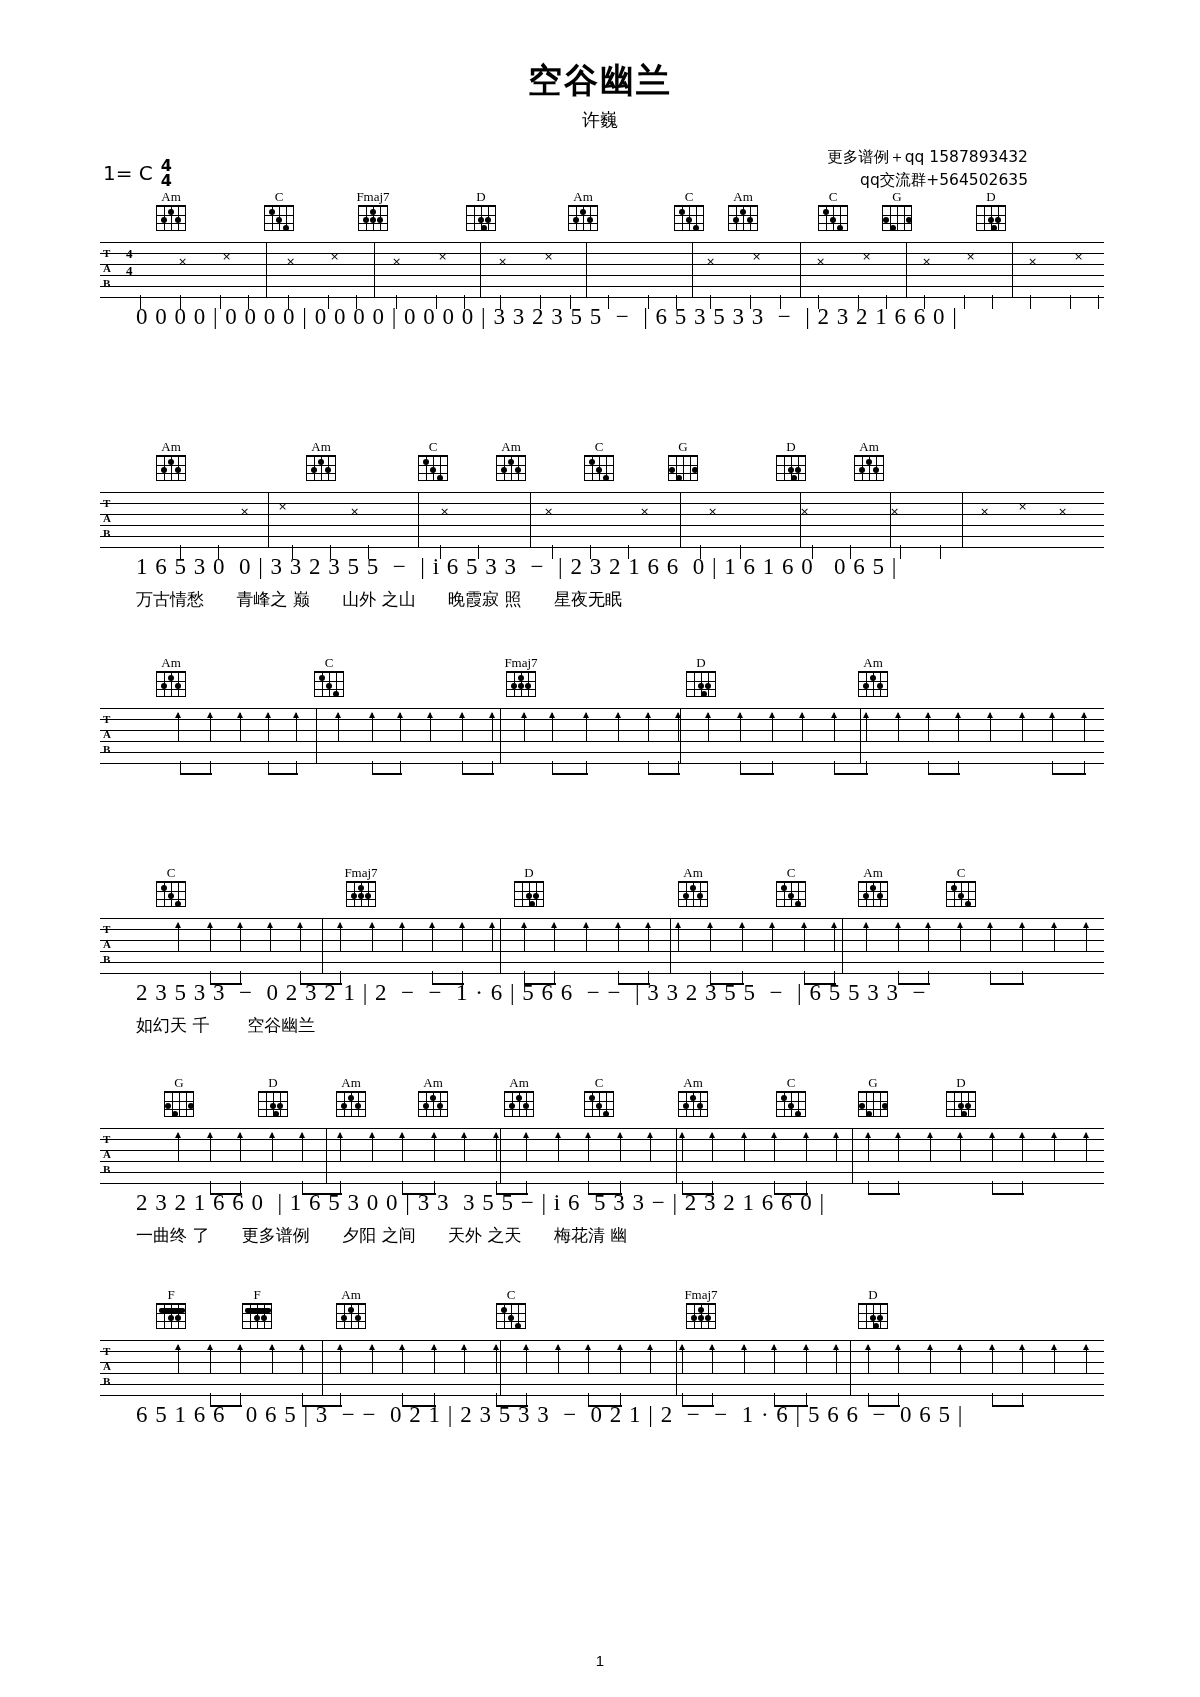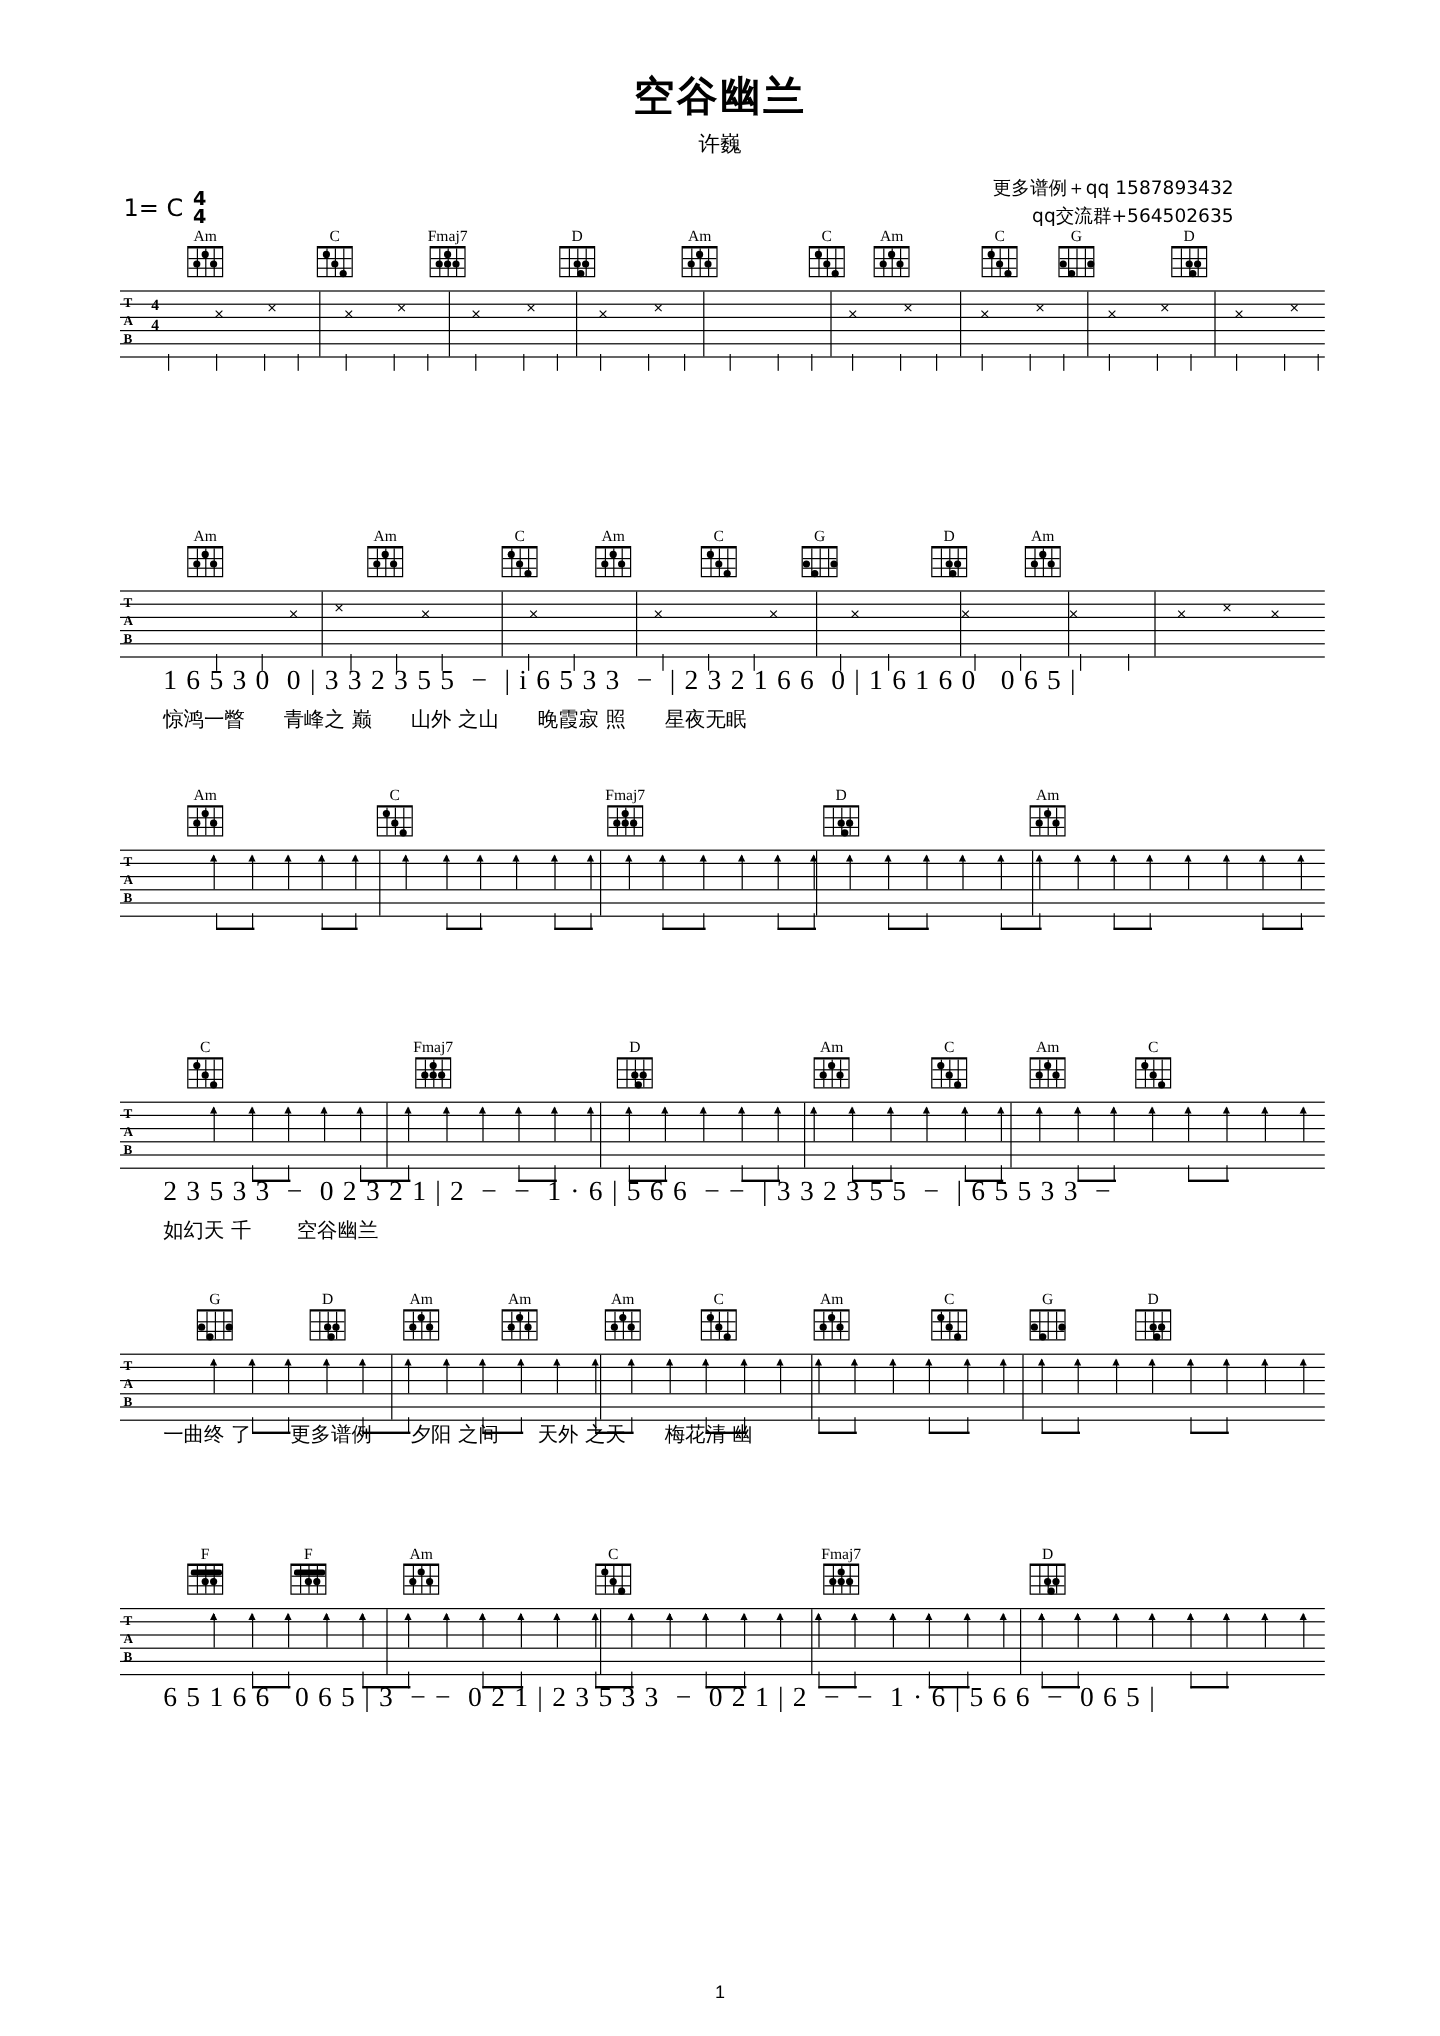--- a/index.html
+++ b/index.html
@@ -437,20 +437,21 @@
           <div class="stem" style="left:786px"></div>
         <div class="stem" style="left:824px"></div>
           <div class="stem" style="left:864px"></div>
         <div class="stem" style="left:892px"></div>
           <div class="stem" style="left:930px"></div>
         <div class="stem" style="left:970px"></div>
           <div class="stem" style="left:998px"></div>
       </div>
     </div>
 
+    <div class="numline">0 0 0 0 | 0 0 0 0 | 0 0 0 0 | 0 0 0 0 | 3 3 2 3 5 5  −  | 6 5 3 5 3 3  −  | 2 3 2 1 6 6 0 |</div>
   </div>
 
   <div class="system" id="sys2" style="top:440px;">
     <div class="chordrow">
       <div class="chord" style="left:150px">
         <div class="cname">Am</div>
         <div class="grid">
             <i class="v" style="left:7px"></i>
             <i class="v" style="left:14px"></i>
             <i class="v" style="left:21px"></i>
@@ -597,21 +598,21 @@
         <div class="stem" style="left:600px"></div>
           <div class="stem" style="left:640px"></div>
         <div class="stem" style="left:712px"></div>
           <div class="stem" style="left:750px"></div>
         <div class="stem" style="left:800px"></div>
           <div class="stem" style="left:840px"></div>
       </div>
     </div>
 
     <div class="numline">1 6 5 3 0  0 | 3 3 2 3 5 5  −  | i 6 5 3 3  −  | 2 3 2 1 6 6  0 | 1 6 1 6 0   0 6 5 |</div>
-    <div class="lyricline">惊鸿一瞥      青峰之 巅      山外 之山      晚霞寂 照      星夜无眠</div>
+    <div class="lyricline">万古情愁      青峰之 巅      山外 之山      晚霞寂 照      星夜无眠</div>
   </div>
 
   <div class="system" id="sys3" style="top:656px;">
     <div class="chordrow">
       <div class="chord" style="left:150px">
         <div class="cname">Am</div>
         <div class="grid">
             <i class="v" style="left:7px"></i>
             <i class="v" style="left:14px"></i>
             <i class="v" style="left:21px"></i>
@@ -1135,20 +1136,21 @@
         <div class="beam" style="left:674px;width:34px"></div>
         <div class="stem" style="left:768px"></div>
           <div class="stem" style="left:798px"></div>
         <div class="beam" style="left:768px;width:32px"></div>
         <div class="stem" style="left:892px"></div>
           <div class="stem" style="left:922px"></div>
         <div class="beam" style="left:892px;width:32px"></div>
       </div>
     </div>
 
+    <div class="numline">2 3 2 1 6 6 0  | 1 6 5 3 0 0 | 3 3  3 5 5 − | i 6  5 3 3 − | 2 3 2 1 6 6 0 |</div>
     <div class="lyricline">一曲终 了      更多谱例      夕阳 之间      天外 之天      梅花清 幽</div>
   </div>
 
   <div class="system" id="sys6" style="top:1288px;">
     <div class="chordrow">
       <div class="chord" style="left:150px">
         <div class="cname">F</div>
         <div class="grid">
             <i class="v" style="left:7px"></i>
             <i class="v" style="left:14px"></i>

